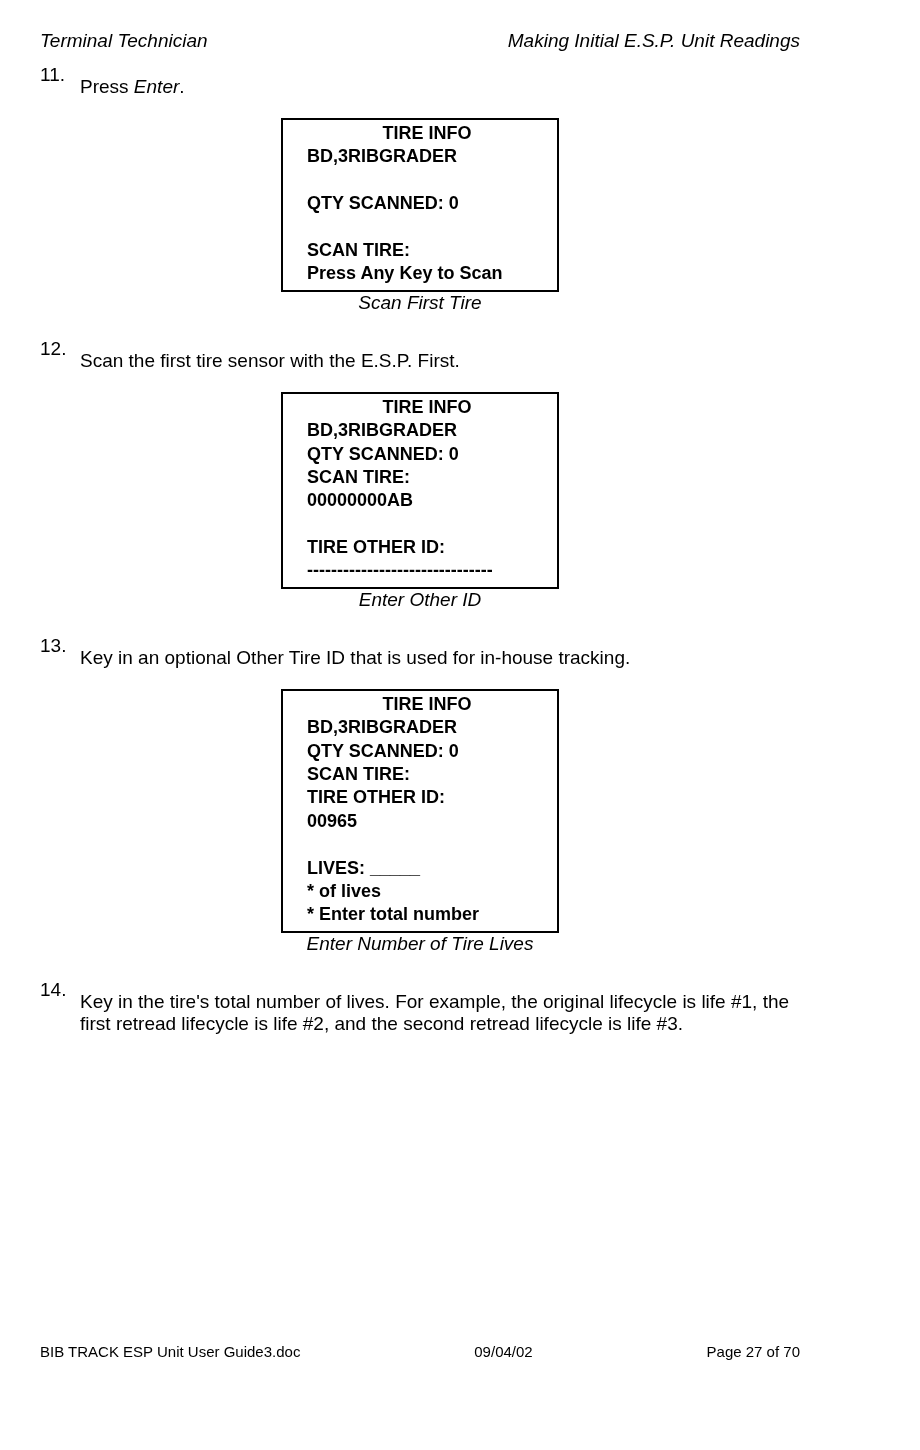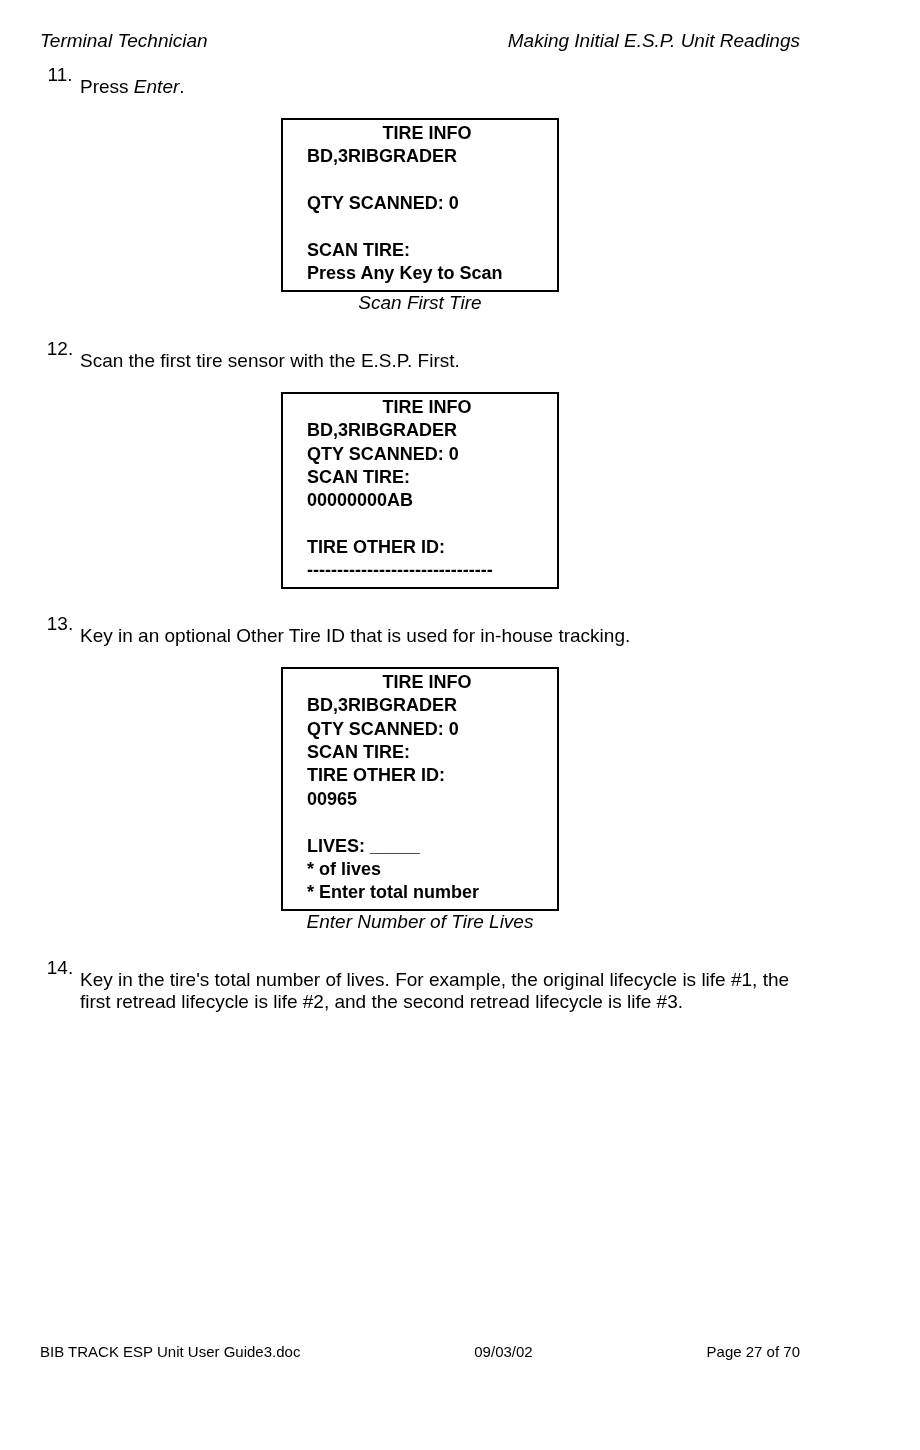--- a/index.html
+++ b/index.html
@@ -18,21 +18,20 @@
       font-style: italic;
       margin-bottom: 10px;
     }
     .step {
       margin: 12px 0 20px 0;
       display: flex;
     }
     .step-num {
       width: 40px;
       flex-shrink: 0;
-      text-align: center;
     }
     .step-text {
       flex: 1;
       margin-top: 12px;
     }
     .terminal-container {
       text-align: center;
       margin: 10px 0 24px 0;
     }
     .terminal {
@@ -102,20 +101,21 @@
   <div class="terminal">
     <div class="terminal-title">TIRE INFO</div>
     <div>BD,3RIBGRADER</div>
     <div>QTY SCANNED: 0</div>
     <div>SCAN TIRE:</div>
     <div>00000000AB</div>
     <div>&nbsp;</div>
     <div>TIRE OTHER ID:</div>
     <div>-------------------------------</div>
   </div>
+  <div class="terminal-caption">Enter Other ID</div>
 </div>
 
 <div class="step">
   <div class="step-num">13.</div>
   <div class="step-text">Key in an optional Other Tire ID that is used for in-house tracking.</div>
 </div>
 
 <div class="terminal-container">
   <div class="terminal">
     <div class="terminal-title">TIRE INFO</div>
@@ -132,15 +132,15 @@
   <div class="terminal-caption">Enter Number of Tire Lives</div>
 </div>
 
 <div class="step">
   <div class="step-num">14.</div>
   <div class="step-text">Key in the tire's total number of lives.  For example, the original lifecycle is life #1, the first retread lifecycle is life #2, and the second retread lifecycle is life #3.</div>
 </div>
 
 <div class="footer">
   <span>BIB TRACK  ESP Unit User Guide3.doc</span>
-  <span>09/03/02</span>
+  <span>09/04/02</span>
   <span>Page 27 of 70</span>
 </div>
 
 </body></html>

